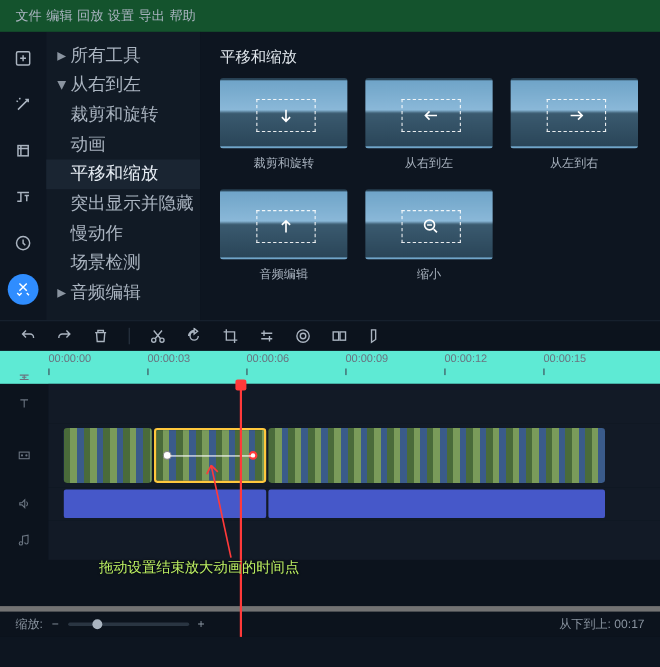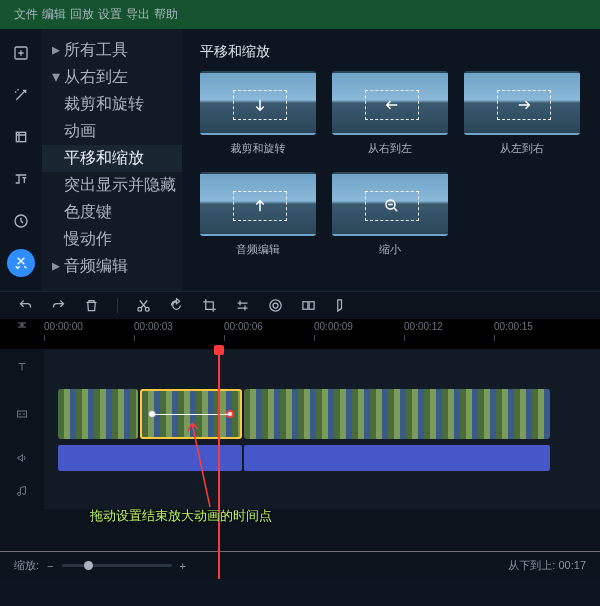--- a/index.html
+++ b/index.html
@@ -25,41 +25,41 @@
 .eff.sel .thumb{border:2px solid #2f8dff}
 .thumb .box{position:absolute;width:54px;height:30px;border:1.5px dashed rgba(255,255,255,0.9);top:17px;left:31px;display:flex;align-items:center;justify-content:center}
 .thumb .box svg{width:18px;height:18px;stroke:#fff;stroke-width:2;fill:none}
 .eff-label{text-align:center;margin-top:6px;font-size:11px;color:#aab4c0}
 .eff.sel .eff-label{color:#2f8dff}
 .toolbar2{display:flex;align-items:center;padding:6px 0;background:#0c131d;border-top:1px solid #1a2532}
 .tb-group{display:flex;gap:18px;padding:0 18px;align-items:center}
 .tb-group.sep{border-left:1px solid #2a3542}
 .toolbar2 svg{width:15px;height:15px;stroke:#aab4c0;fill:none;stroke-width:2}
 .tb-btn{cursor:pointer;display:flex;align-items:center}
-.ruler-row{display:flex;align-items:flex-start;background:#000000;height:30px}
+.ruler-row{display:flex;align-items:flex-end;background:#5eead4;height:30px}
 .track-head{width:44px;display:flex;justify-content:center;align-items:center;color:#6a7480}
 .ruler{flex:1;position:relative;height:30px;font-size:10px;color:#6a7480}
 .tick{position:absolute;top:2px}
 .tick::before{content:"";position:absolute;top:14px;left:0;width:1px;height:6px;background:#3a4552}
 .timeline{background:#0c131d;position:relative;height:230px}
 .track{display:flex;align-items:center;height:30px}
 .track.video{height:58px}
 .track.audio{height:30px}
 .track .body{flex:1;position:relative;height:100%;background:#121a26}
 .clip{position:absolute;top:4px;bottom:4px;background:repeating-linear-gradient(90deg,#4a6b3a 0,#4a6b3a 6px,#7a9b5a 6px,#7a9b5a 12px,#3a5b8a 12px,#3a5b8a 18px);border-radius:3px}
 .clip.sel{border:2px solid #ffc83d}
 .clip .handles{position:absolute;inset:0;display:flex;align-items:center;justify-content:space-between;padding:0 6px}
 .clip .handles .dot{width:8px;height:8px;border-radius:50%;background:#fff;border:1px solid #888}
 .clip .handles .line{position:absolute;left:10px;right:10px;height:1px;background:#fff;top:50%}
 .aclip{position:absolute;top:2px;bottom:2px;background:#4658c9;border-radius:2px}
 .playhead{position:absolute;top:0;bottom:0;width:2px;background:#ff3a3a;z-index:10}
 .playhead::before{content:"";position:absolute;top:-4px;left:-4px;width:10px;height:10px;background:#ff3a3a;border-radius:2px}
 .annot{position:absolute;color:#bef264;font-size:13px;z-index:20;font-weight:500;text-shadow:0 0 2px #000}
 .annot-arrow{position:absolute;z-index:19}
-.footer{position:absolute;bottom:0;left:0;right:0;height:28px;background:#0c131d;display:flex;align-items:center;justify-content:space-between;padding:0 14px;font-size:11px;color:#8a94a0;border-top:1px solid #737373}
+.footer{position:absolute;bottom:0;left:0;right:0;height:28px;background:#0c131d;display:flex;align-items:center;justify-content:space-between;padding:0 14px;font-size:11px;color:#8a94a0;border-top:5px solid #737373}
 .zoom-ctrl{display:flex;align-items:center;gap:8px}
 .zoom-slider{width:110px;height:3px;background:#2a3542;position:relative;border-radius:2px}
 .zoom-slider::after{content:"";position:absolute;left:22px;top:-3px;width:9px;height:9px;background:#aab4c0;border-radius:50%}
 .th svg{width:12px;height:12px;stroke:#6a7480;fill:none;stroke-width:2}
 </style>
 </head>
 <body>
 
 <div class="menubar">
   <span>文件</span>
@@ -107,22 +107,22 @@
       </div>
   </div>
 
   <div class="tree">
     <div class="row expand">所有工具</div>
     <div class="row expand open">从右到左</div>
     <div class="row">裁剪和旋转</div>
     <div class="row">动画</div>
     <div class="row selected">平移和缩放</div>
     <div class="row">突出显示并隐藏</div>
-    <div class="row">色度键</div>
     <div class="row">慢动作</div>
+    <div class="row">场景检测</div>
     <div class="row expand">音频编辑</div>
   </div>
 
   <div class="effects">
     <div class="eff-title">平移和缩放</div>
     <div class="grid">
       <div class="eff">
           <div class="thumb">
             <div class="box">
               <svg viewBox="0 0 24 24">

